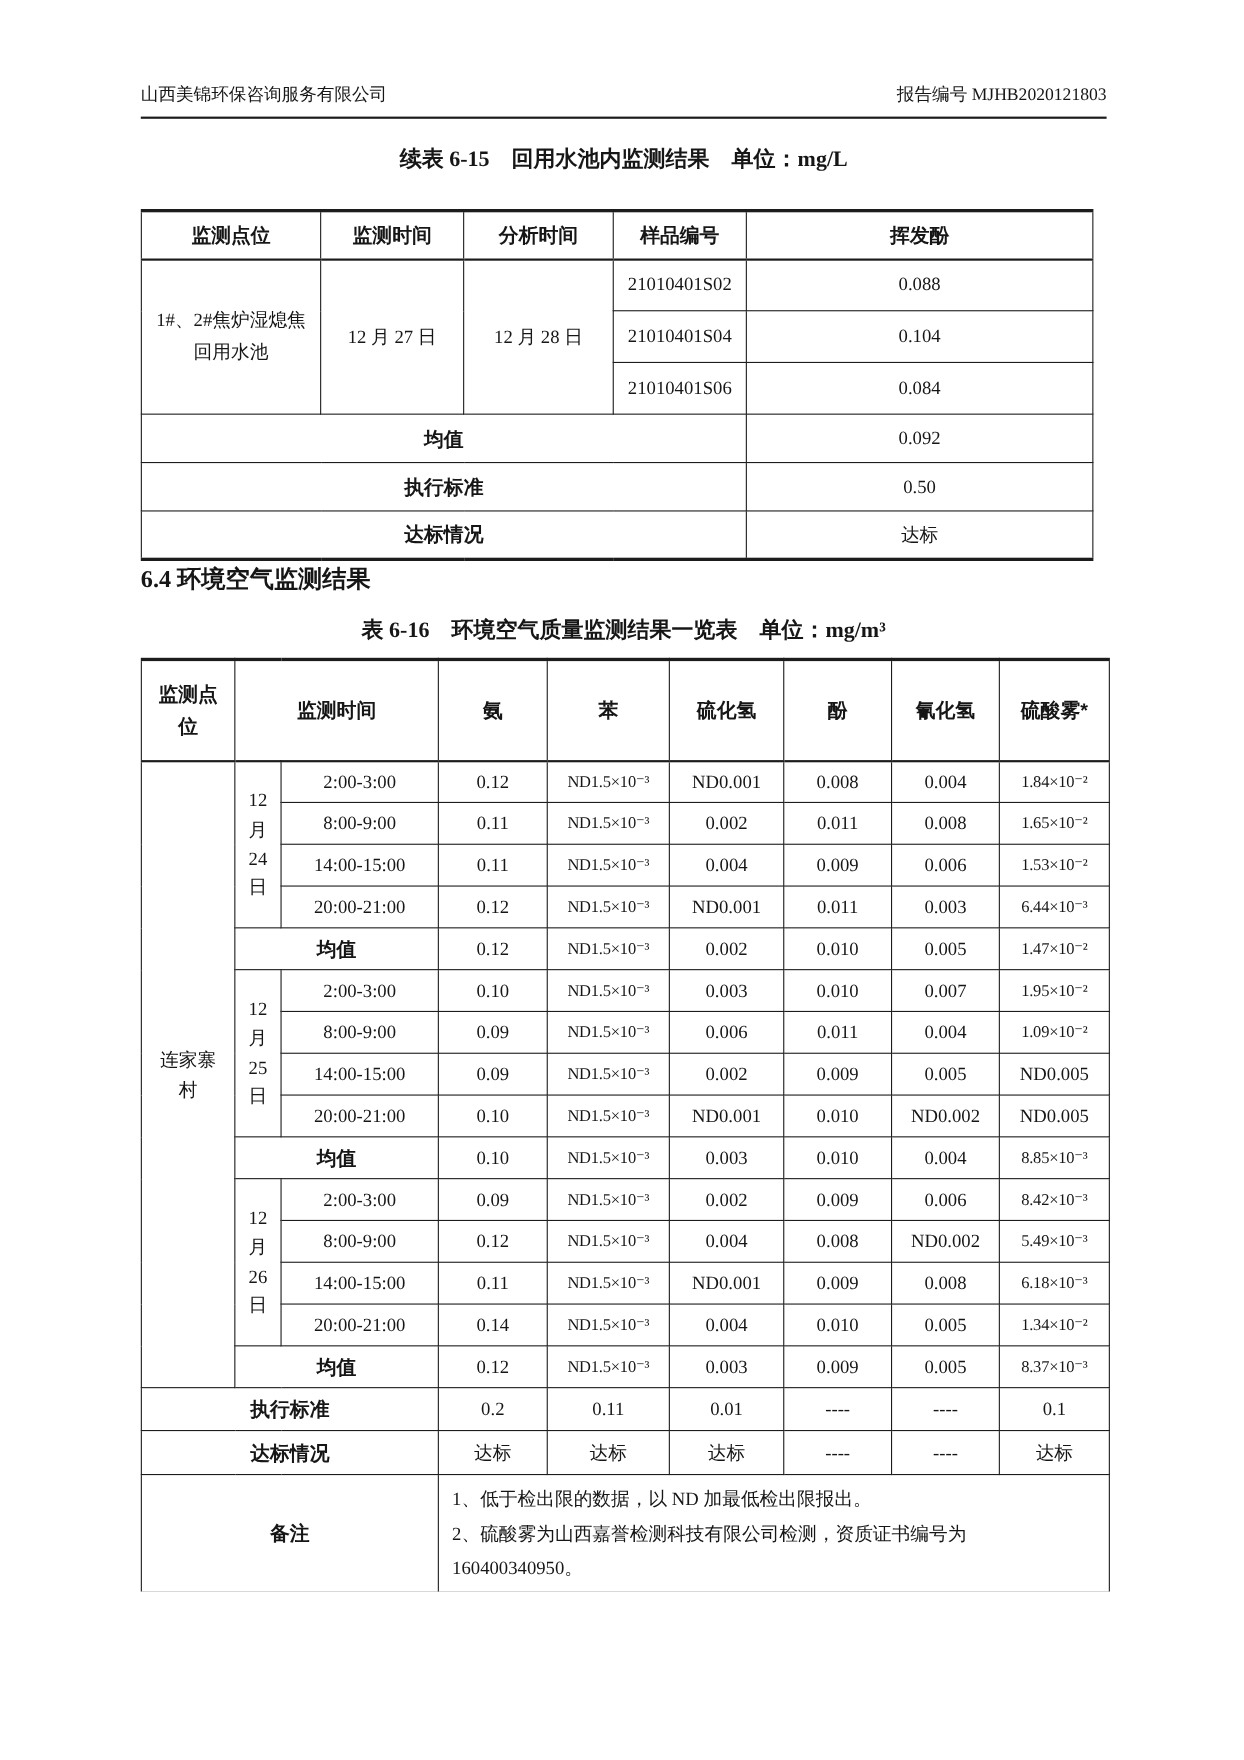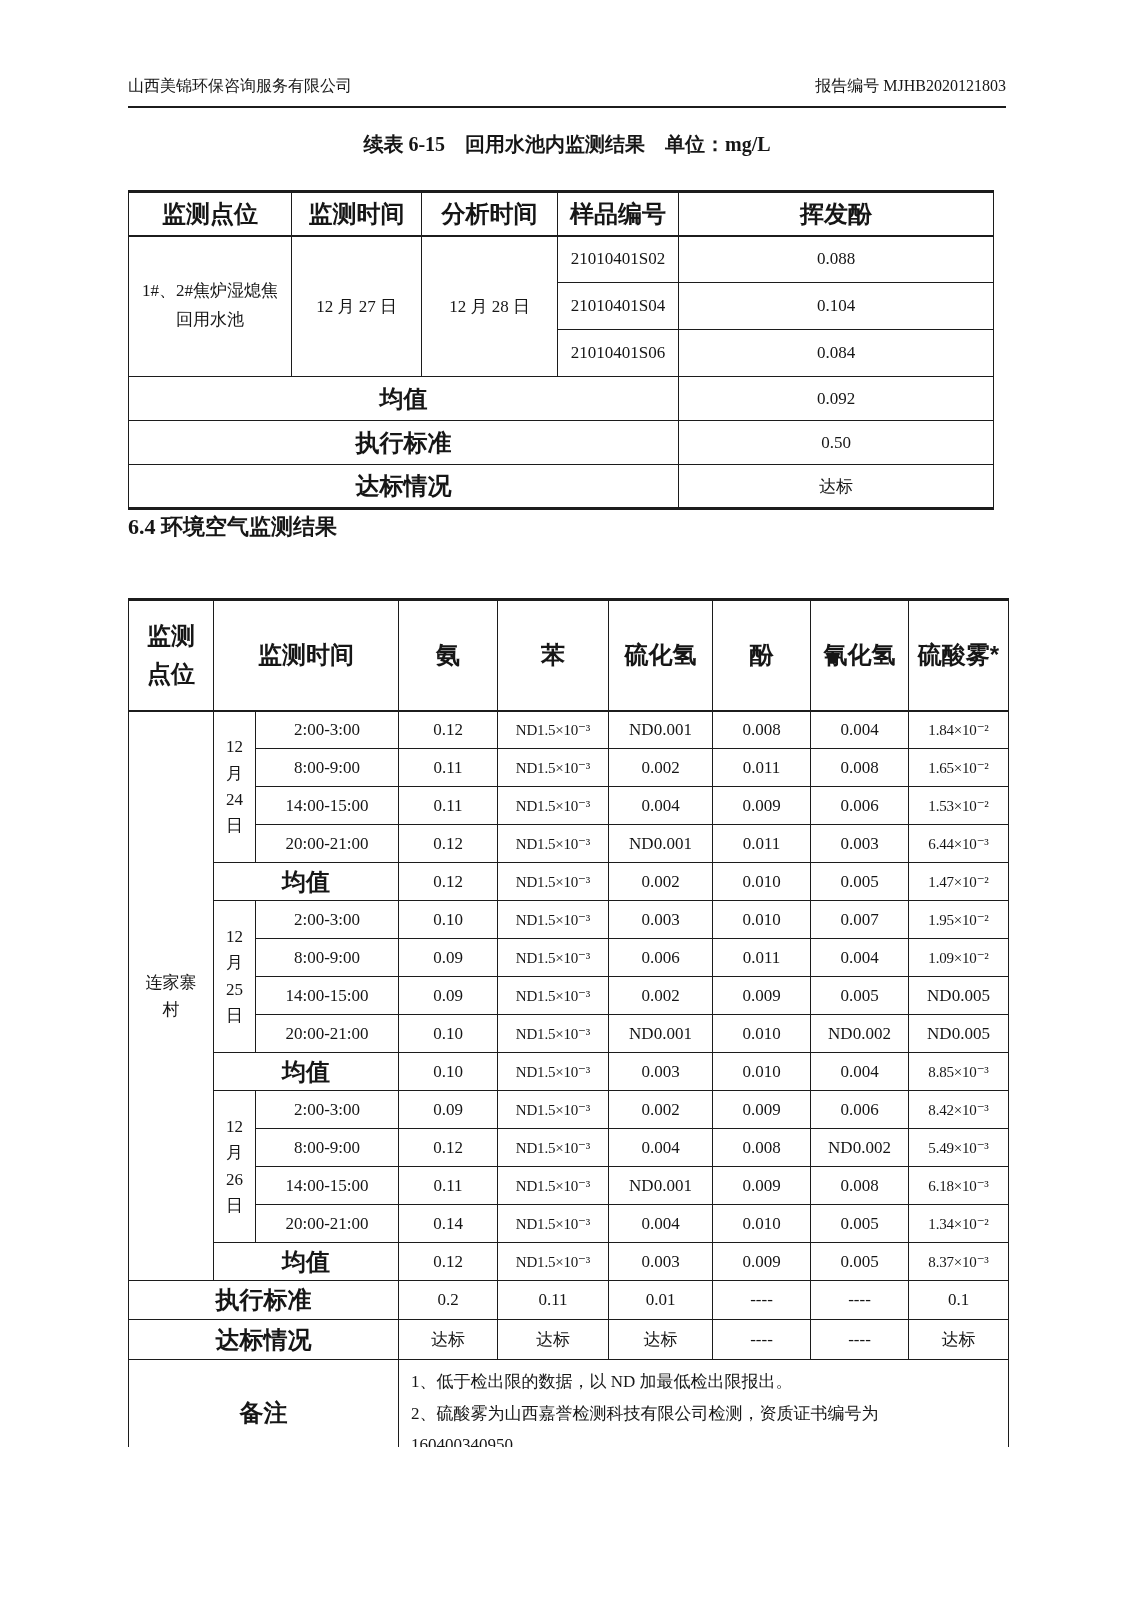--- a/index.html
+++ b/index.html
@@ -28,21 +28,21 @@
   .section-heading{
     position:absolute;left:128px;top:512px;font-weight:bold;font-size:22px;
   }
   
   table{border-collapse:collapse;table-layout:fixed;
         border:1.5px solid var(--line);border-top:3px solid var(--line);
         border-bottom:3px solid var(--line);}
   td{border:1px solid var(--line);text-align:center;vertical-align:middle;
      padding:0;font-size:17px;overflow:hidden;}
   td.hdr{border-bottom:2px solid var(--line);}
-  .lbl{font-family:var(--sans);font-weight:bold;font-size:24px;}
+  .lbl{font-family:var(--sans);font-weight:bold;font-size:18px;}
   .sci{font-size:15px;letter-spacing:-0.2px;margin-top:40px;}
   .site-cell{padding:16px 10px;line-height:1.6;}
   .t1-site{line-height:1.7;}
   .date-cell span{display:block;line-height:1.55;}
   .remark-cell{text-align:left;padding:6px 12px;line-height:1.85;font-size:17px;}
   #table1{position:absolute;left:128px;top:190px;}
   #table2{position:absolute;left:128px;top:598px;}
   
   .doc-footer{
     position:absolute;left:0;top:1477px;width:1131px;text-align:center;
@@ -106,20 +106,25 @@
     </tr>
     <tr style="height:44px;">
       <td colspan="4" class="lbl">达标情况</td>
       <td>达标</td>
     </tr>
   </tbody>
     </table>
 
   <div class="section-heading">6.4 环境空气监测结果</div>
 
+  <div class="tbl-title" style="top:559px;">
+    <span>表 6-16</span>
+    <span>环境空气质量监测结果一览表</span>
+    <span>单位：mg/m³</span>
+  </div>
 
   <table id="table2">
     <colgroup>
         <col style="width:85px">
         <col style="width:42px">
         <col style="width:143px">
         <col style="width:99px">
         <col style="width:111px">
         <col style="width:104px">
         <col style="width:98px">

